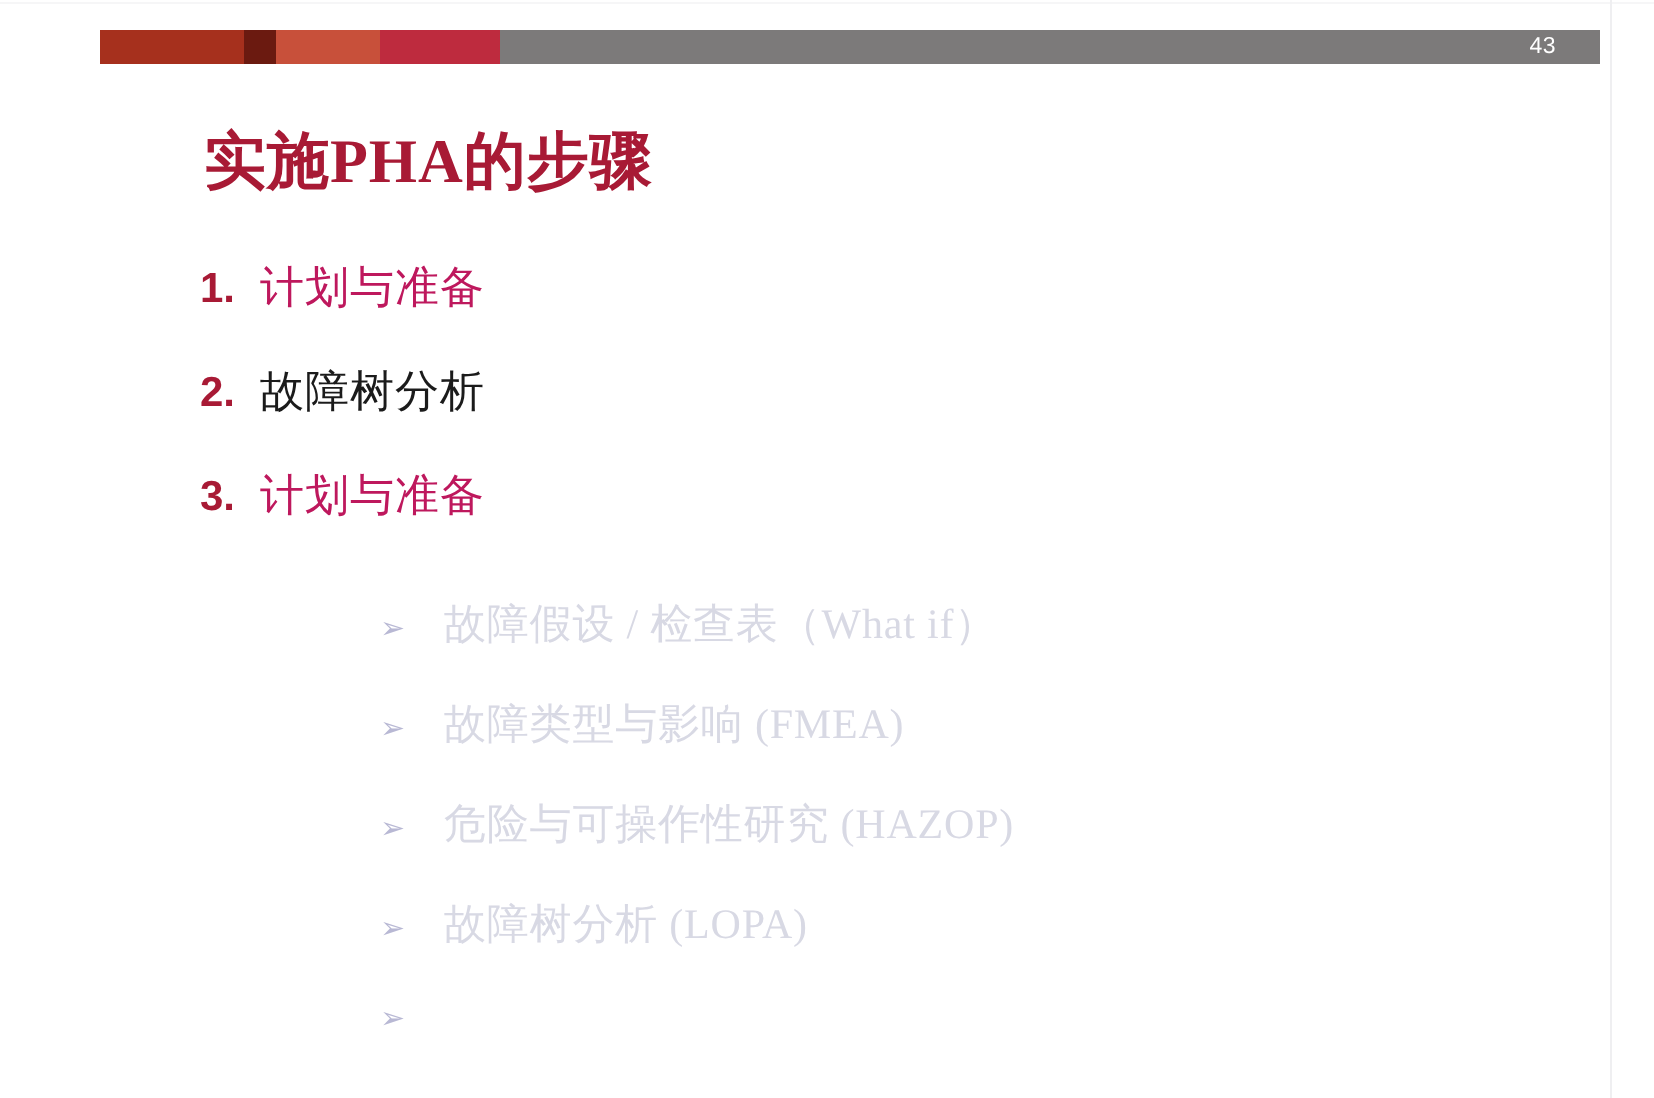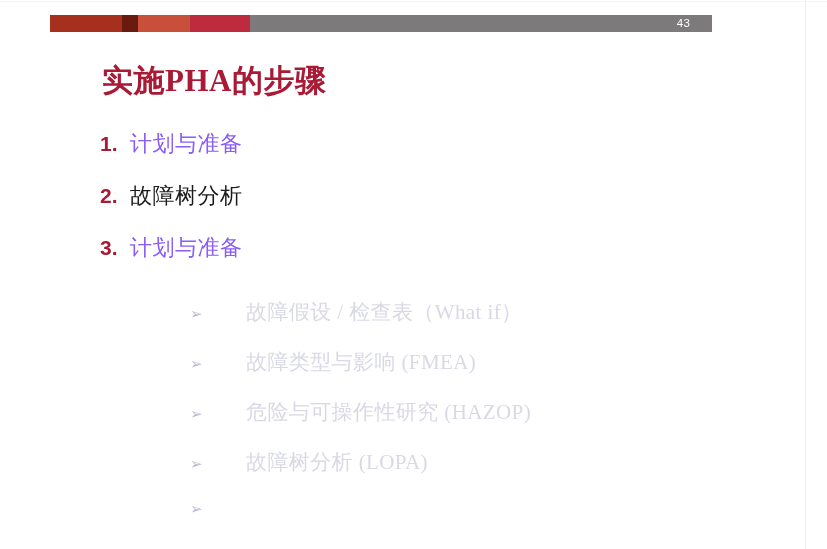--- a/index.html
+++ b/index.html
@@ -41,21 +41,21 @@
     width: 827px;
     height: 1px;
     background: #f6f6f7;
   }
 
   
   #header-bar {
     position: absolute;
     left: 50px;
     top: 15px;
-    width: 662px;
+    width: 750px;
     height: 17px;
     display: flex;
     flex-direction: row;
     align-items: stretch;
   }
   .bar-seg {
     height: 100%;
   }
   #seg-a { width: 72px; }
   #seg-b { width: 16px; }
@@ -112,21 +112,21 @@
     line-height: 1;
     font-family: "Liberation Sans", "DejaVu Sans", sans-serif;
   }
   .num-text {
     font-size: 22px;
     line-height: 1;
     letter-spacing: 0.5px;
     white-space: nowrap;
     font-family: "Liberation Serif", "DejaVu Serif", serif;
   }
-  .num-text.dim   { color: #8b5cf6; }
+  .num-text.dim   { color: #be185d; }
   .num-text.bright{ color: #1b1b1b; }
 
   
   #sub-list {
     position: absolute;
     left: 190px;
     top: 302px;
     width: 600px;
   }
   .sub-item {
@@ -143,21 +143,20 @@
     color: #b8b8d4;
     font-family: "DejaVu Sans", sans-serif;
   }
   .sub-text {
     font-size: 21px;
     line-height: 1;
     letter-spacing: 0.4px;
     white-space: nowrap;
     color: #d8d9e4;
     font-family: "Liberation Serif", "DejaVu Serif", serif;
-    margin-left: 24px;
   }
 </style>
 </head>
 <body>
 
 <div id="slide" style="background: rgb(255, 255, 255);">
 
   <div id="frame-top"></div>
   <div id="frame-right"></div>
 

